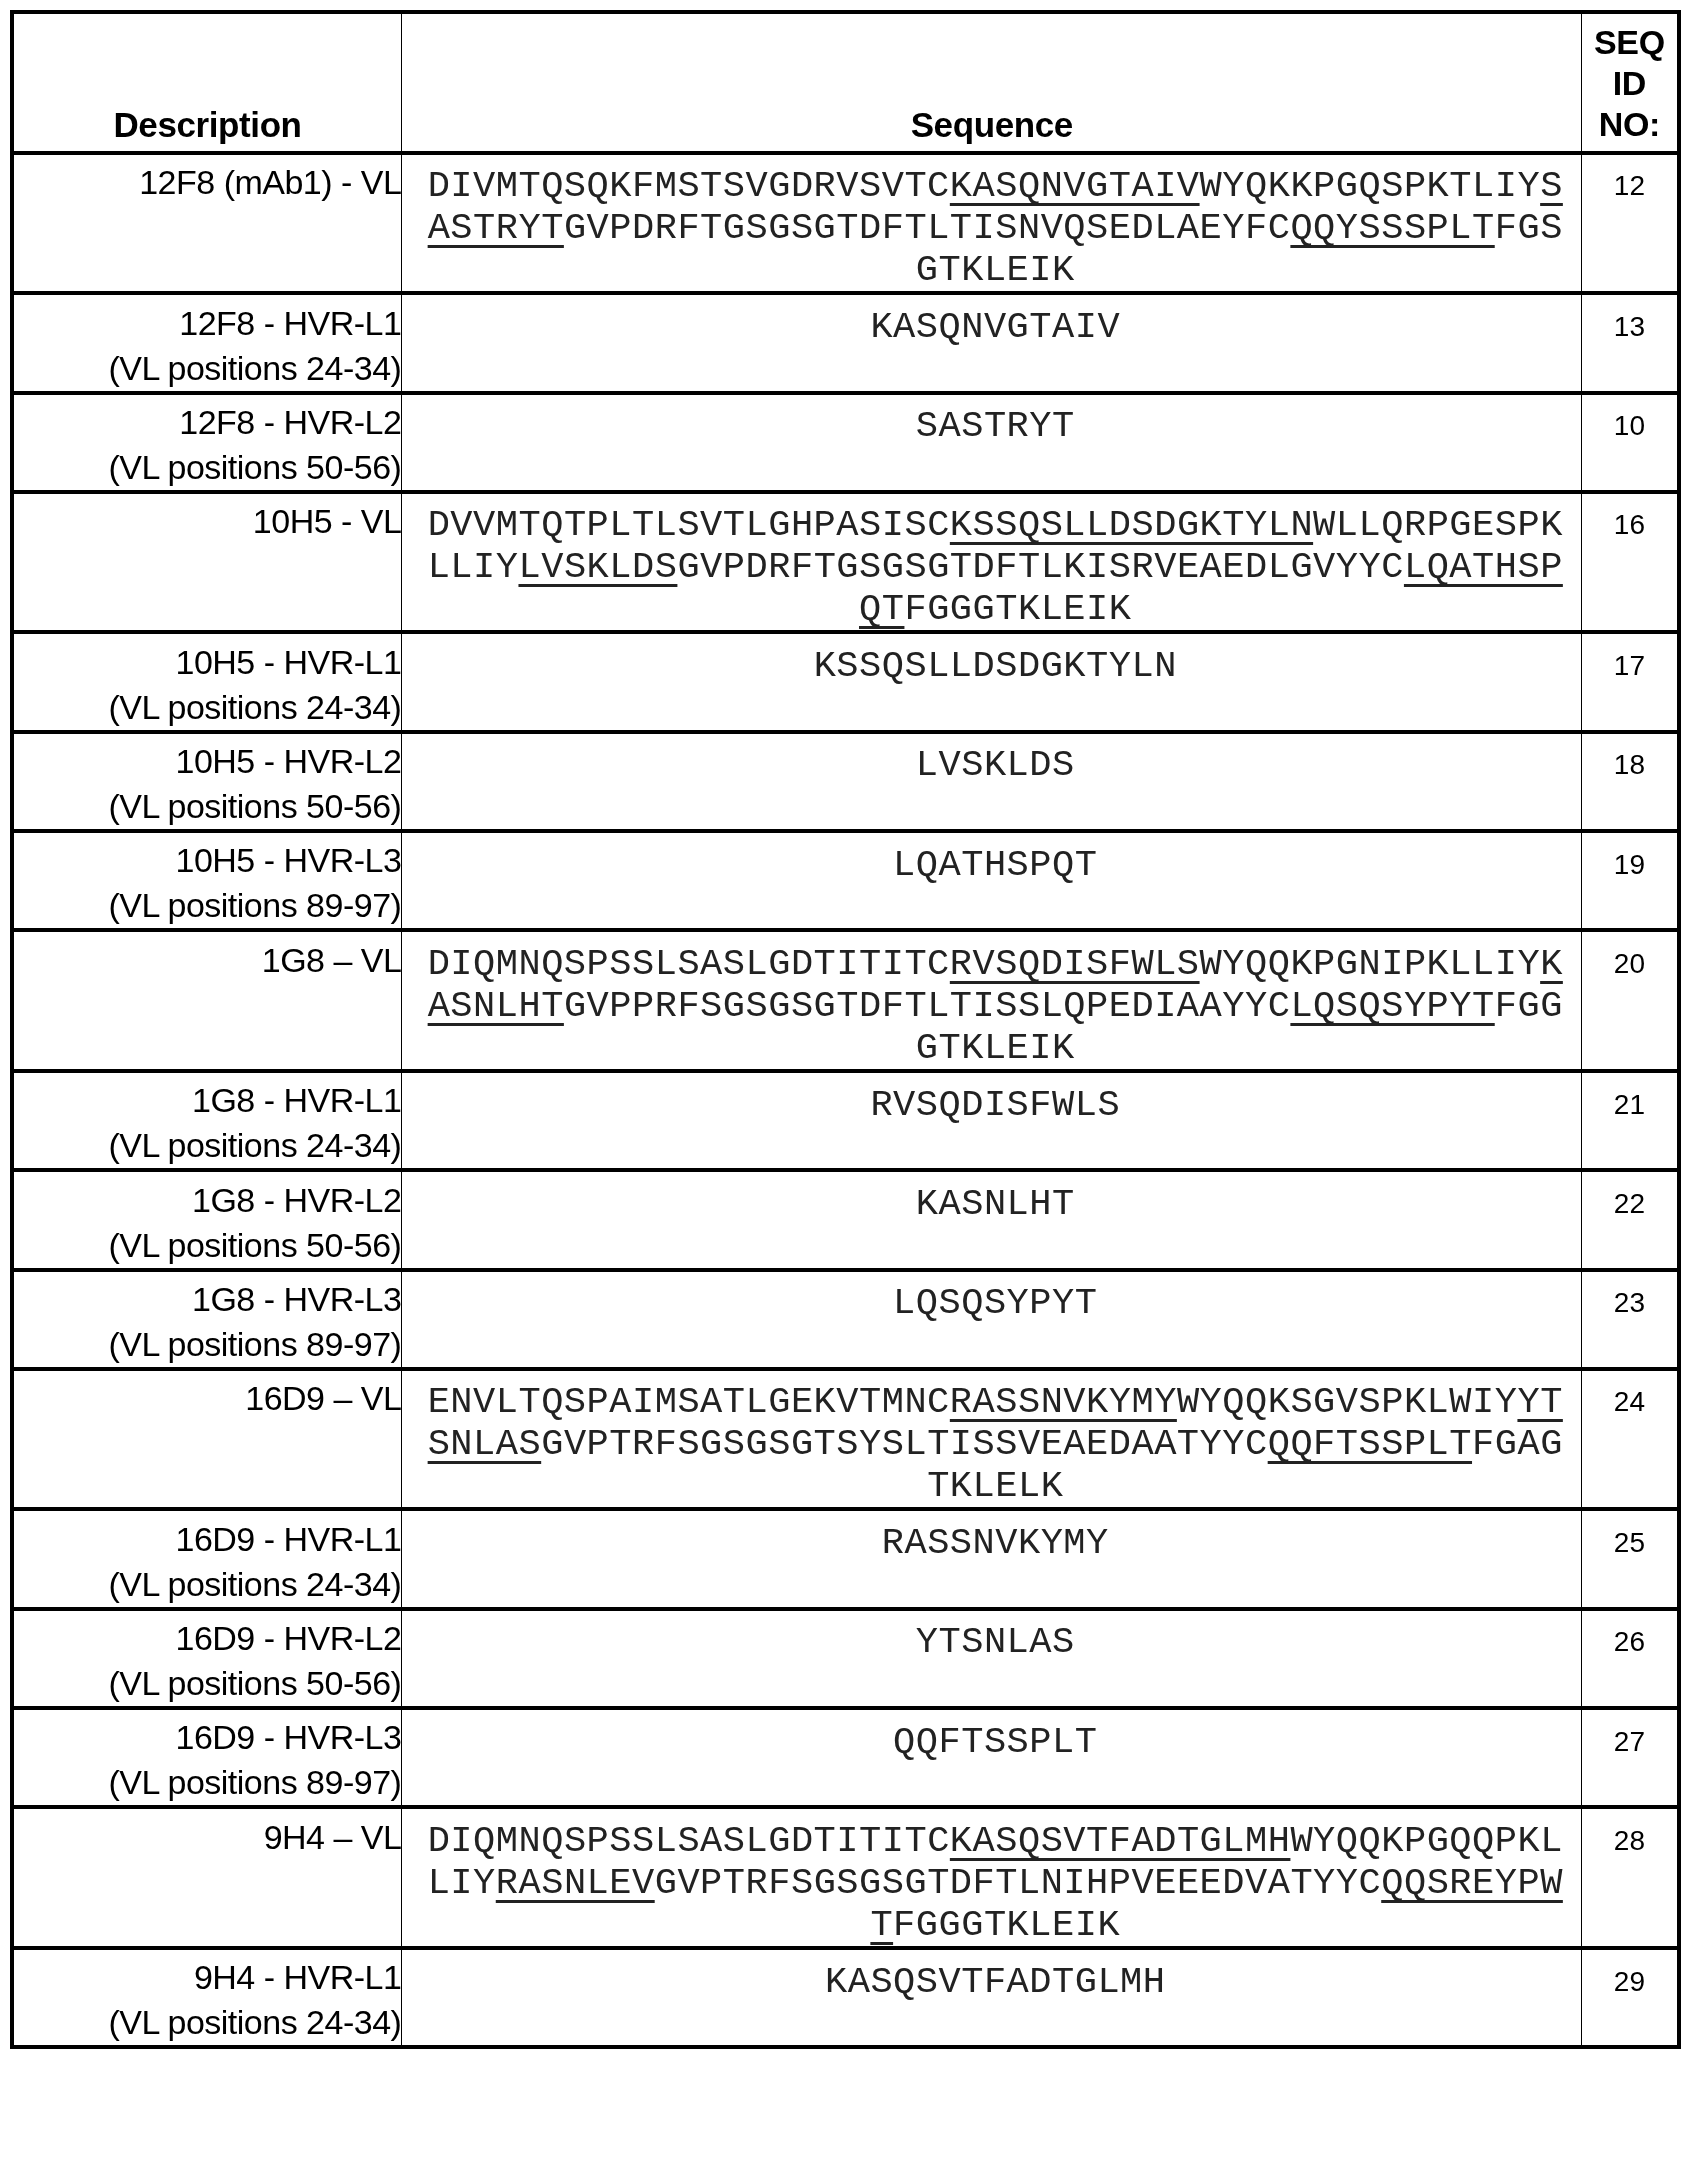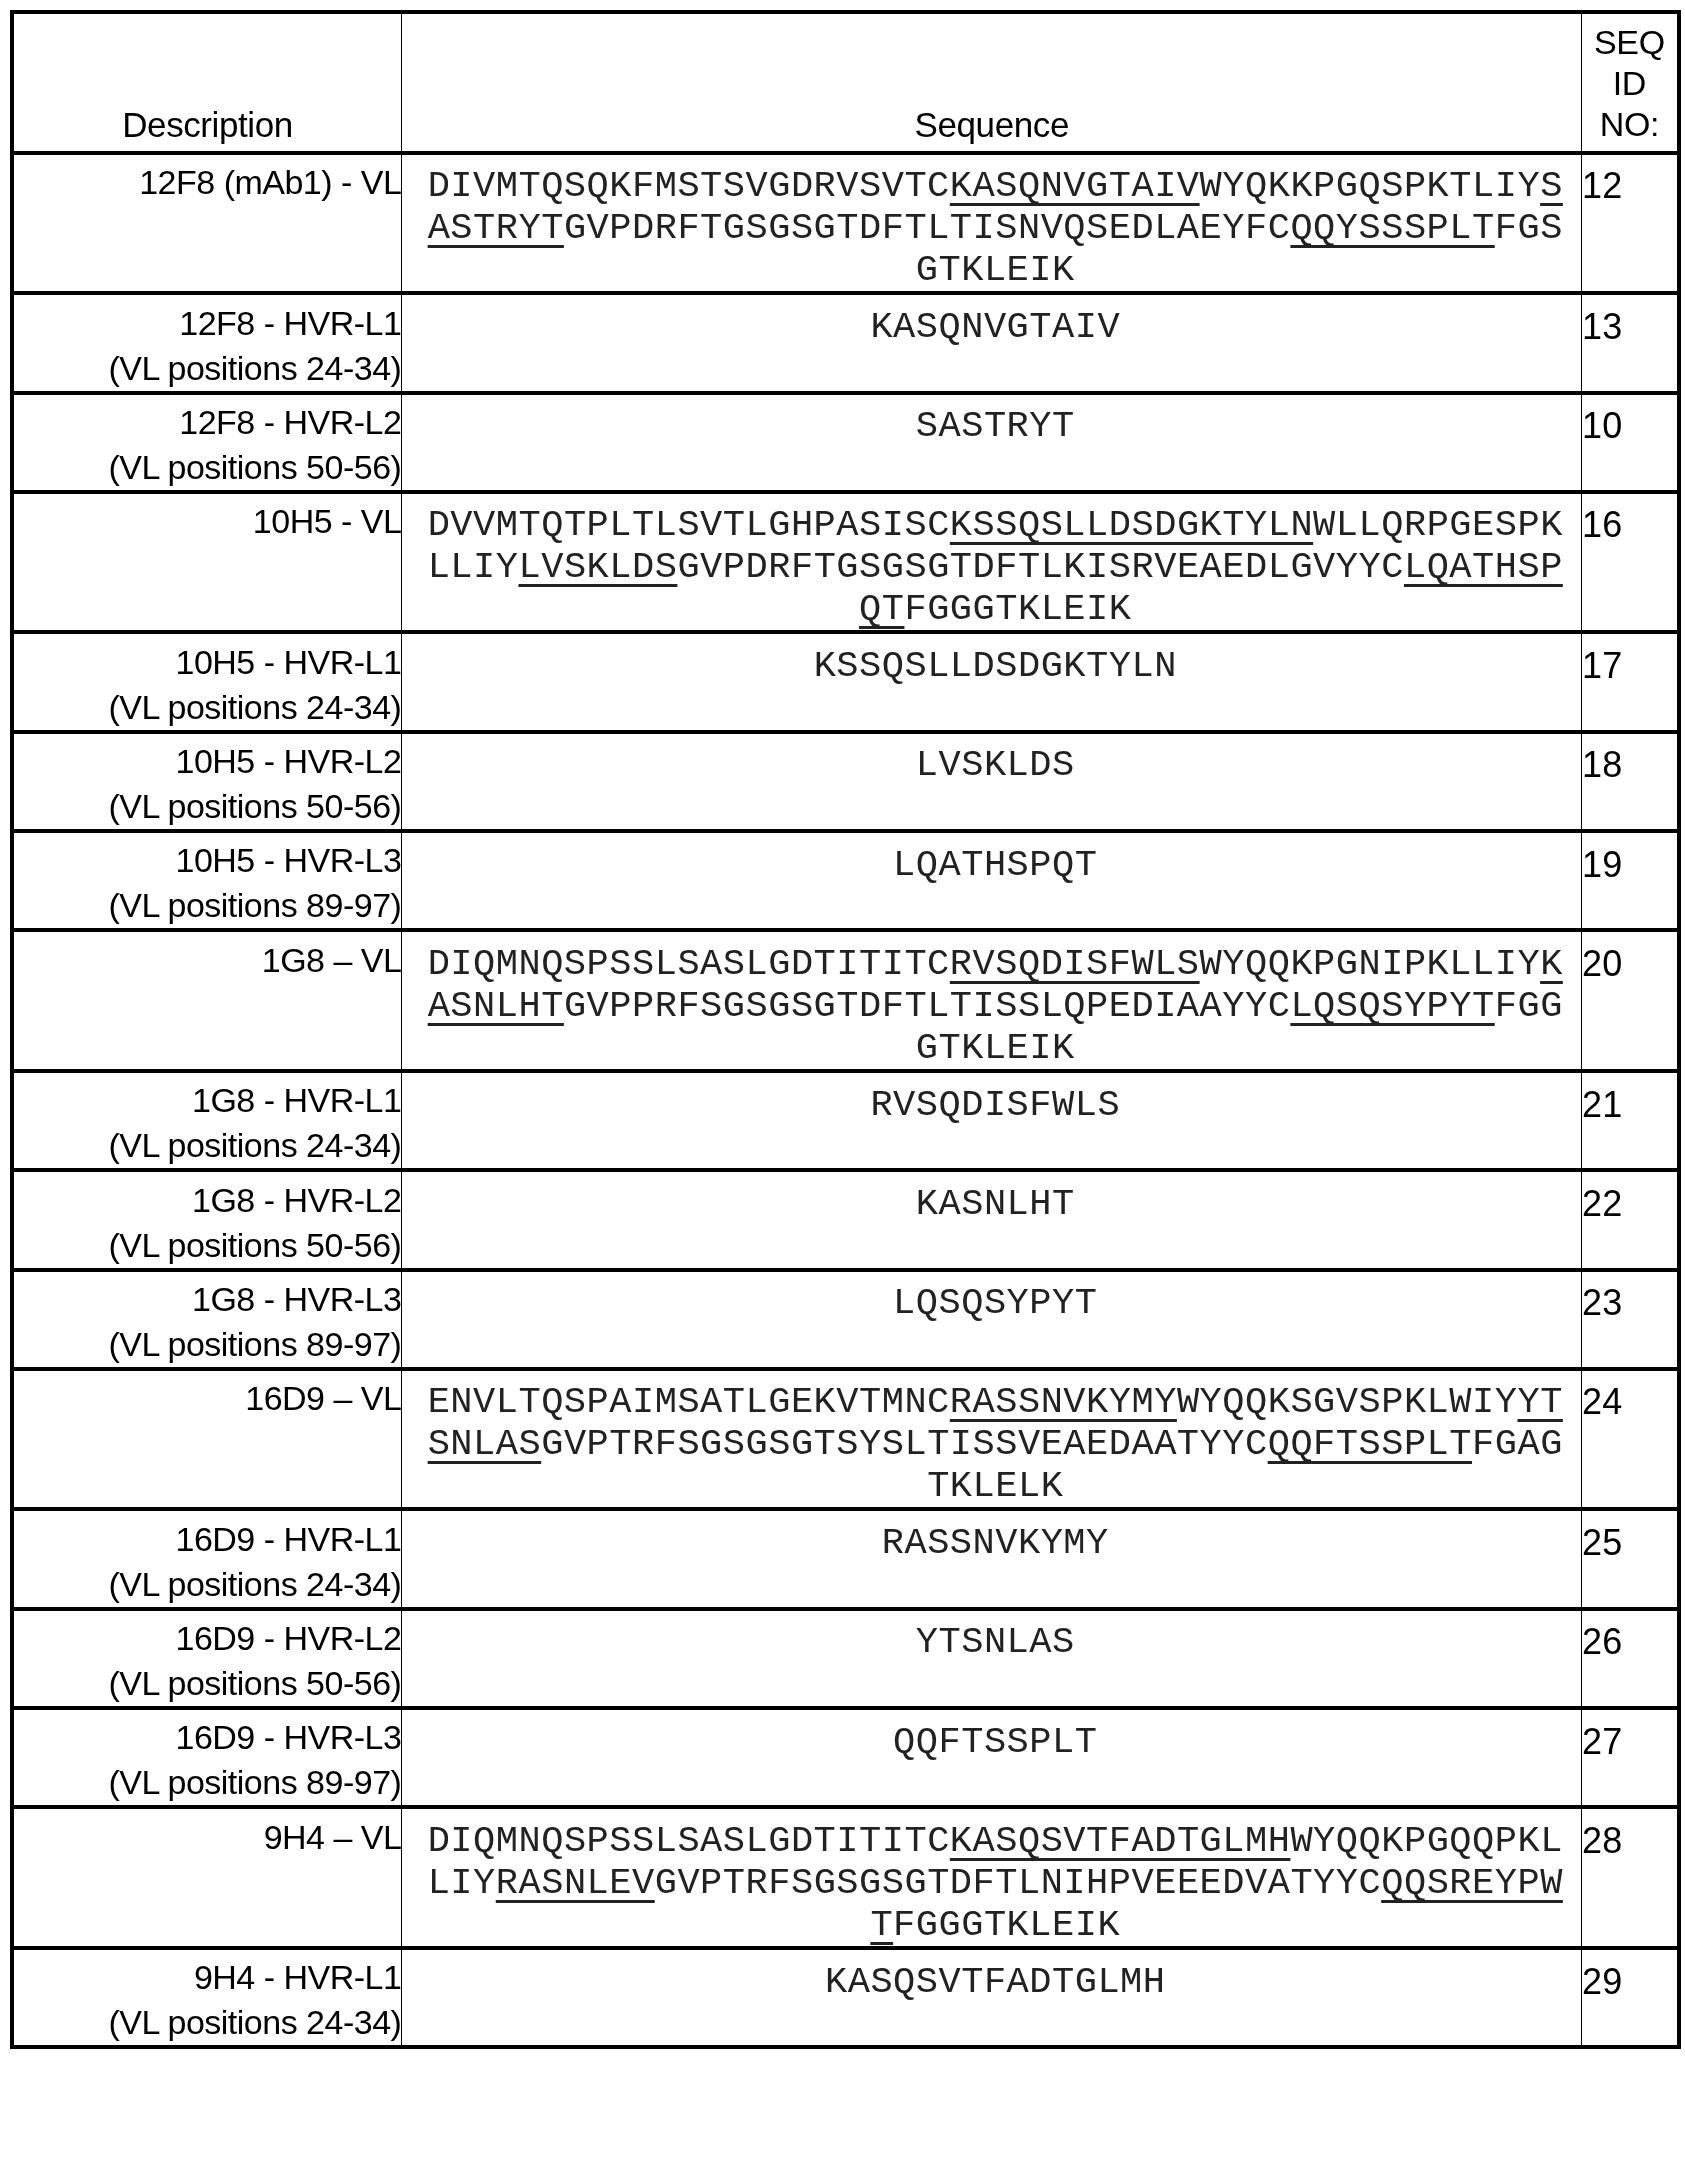--- a/index.html
+++ b/index.html
@@ -31,21 +31,21 @@
     .seq-table tr.row td {
       border-top: 4.4px solid #000;
     }
     .col-desc { width: 390px; }
     .col-seq { width: 1179px; }
     .col-id { width: 97px; }
 
     .hdr-row { height: 141px; }
     .hdr-cell {
       font-family: "Liberation Sans", sans-serif;
-      font-weight: normal;
+      font-weight: bold;
       font-size: 35px;
       text-align: center;
       vertical-align: bottom !important;
       padding-bottom: 5.3px !important;
       line-height: 41px;
       letter-spacing: -0.4px;
     }
     .hdr-id {
       font-size: 34px;
       line-height: 41px;
@@ -81,22 +81,23 @@
       white-space: pre;
     }
     .seq-line u {
       text-decoration: underline;
       text-decoration-thickness: 2.6px;
       text-underline-offset: 7px;
       color: #222;
     }
     .id-cell {
       font-family: "Liberation Sans", sans-serif;
-      font-size: 36px;
+      font-size: 28px;
       line-height: 42px;
+      text-align: center;
       padding-top: 10.6px !important;
     }
   </style>
 </head>
 <body>
 
 <table class="seq-table">
   <colgroup>
     <col class="col-desc">
     <col class="col-seq">

